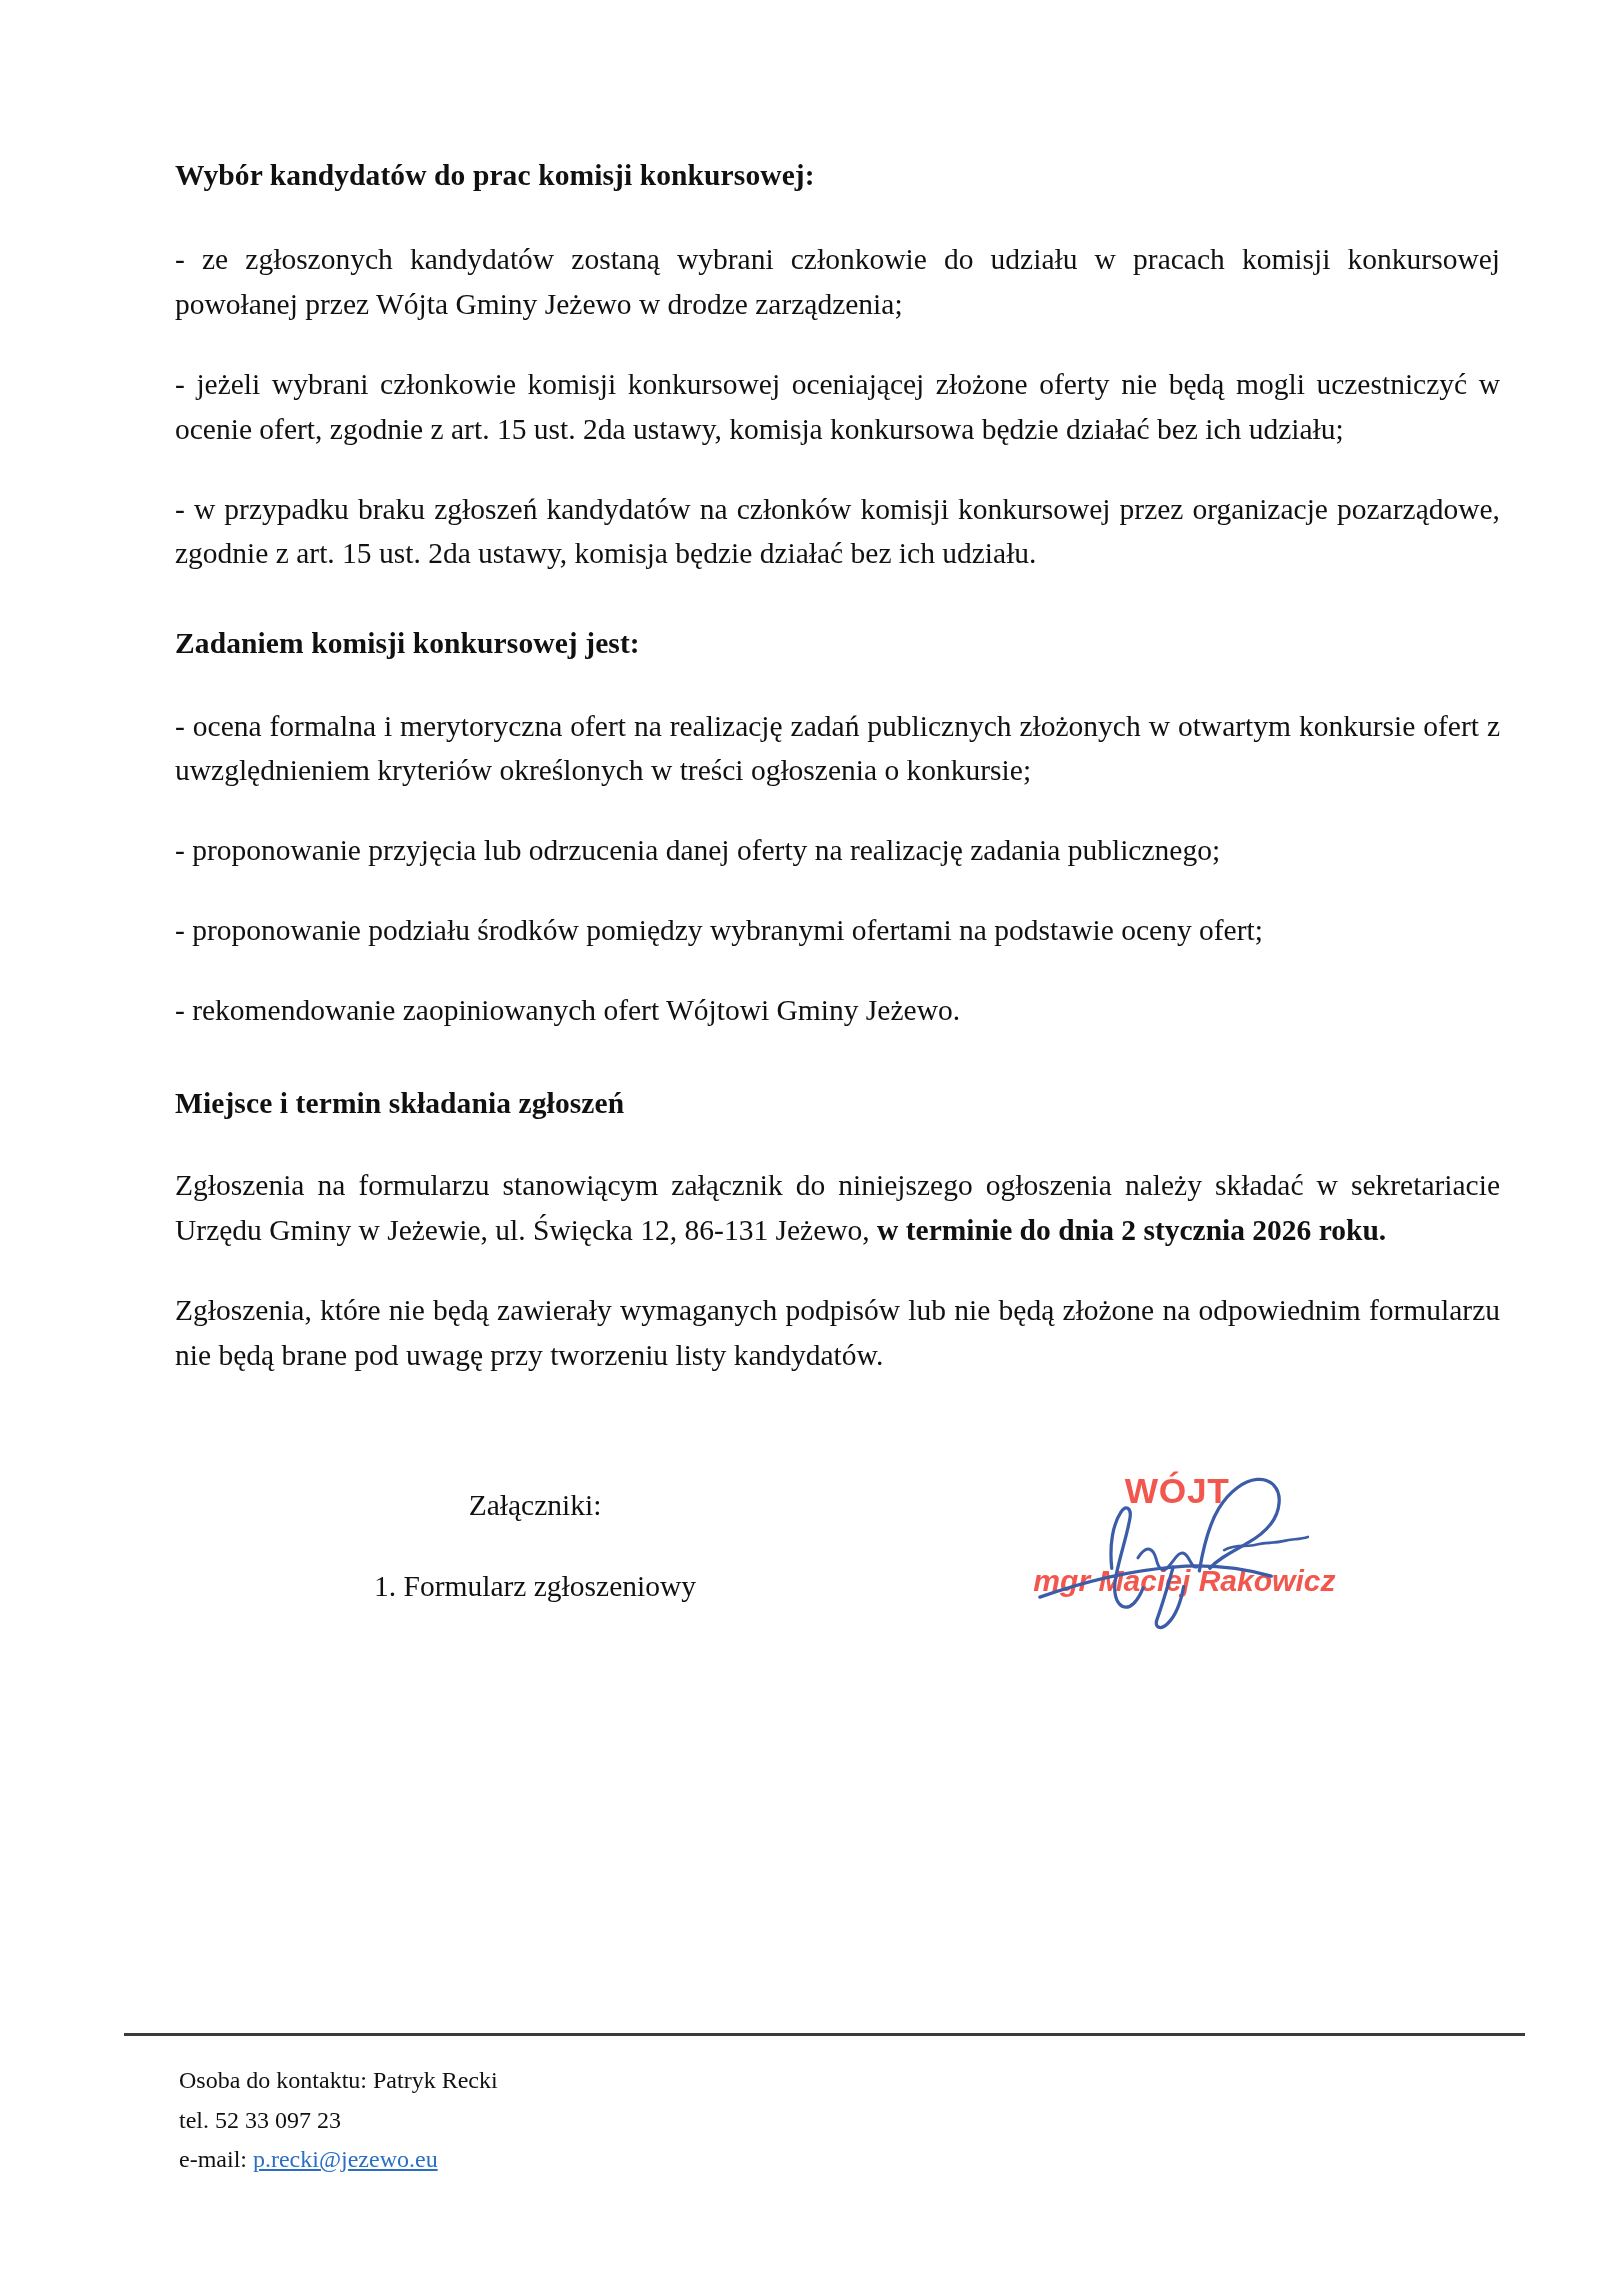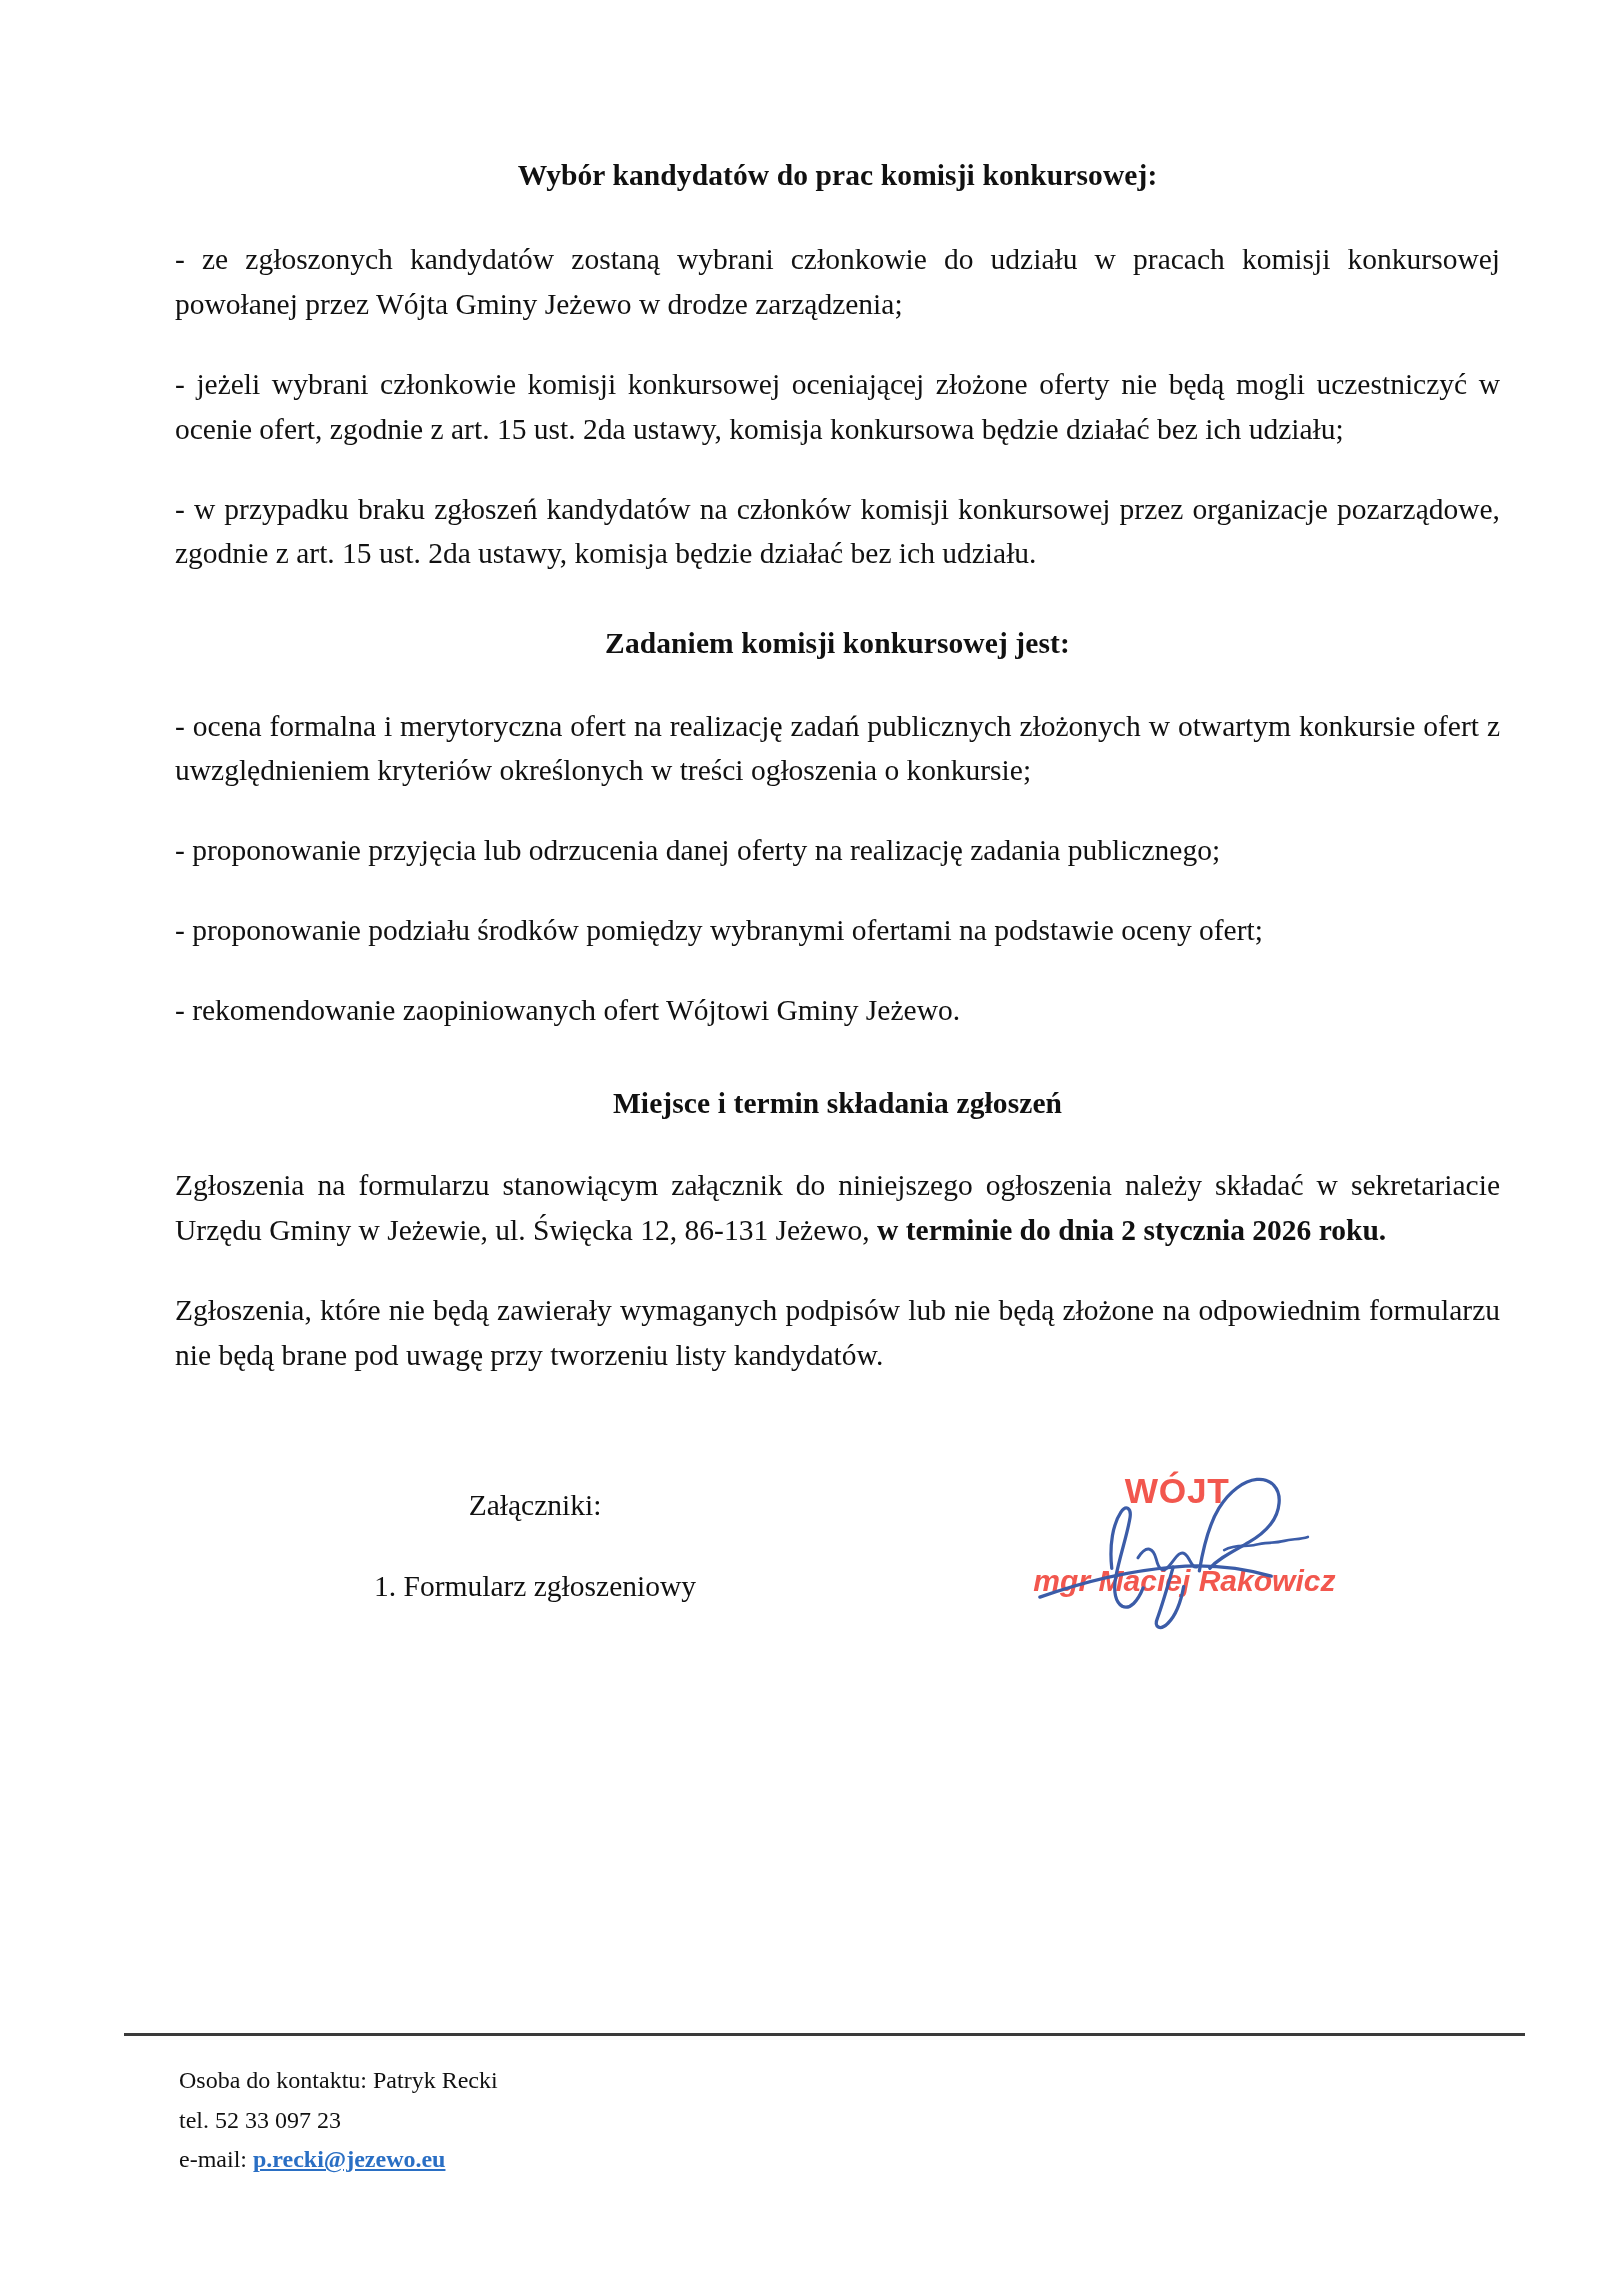--- a/index.html
+++ b/index.html
@@ -28,21 +28,21 @@
     position: absolute;
     left: 175px;
     top: 156px;
     width: 1325px;
   }
 
   h1.doc-heading,
   h2.section-heading {
     font-size: 29.5px;
     font-weight: bold;
-    text-align: center;
+    text-align: left;
     margin: 0;
     padding: 0;
     letter-spacing: 0.1px;
     line-height: 1.3;
   }
 
   h1.doc-heading {
     margin-bottom: 43px;
   }
 
@@ -143,21 +143,20 @@
   .footer p {
     font-size: 24px;
     line-height: 1.48;
     margin: 4px;
     text-align: left;
   }
 
   .footer a.email-link {
     color: #2a6fc4;
     text-decoration: underline;
-    font-weight: bold;
   }
 </style>
 </head>
 <body>
 
 <div class="page">
 
   <div class="content">
 
     <h1 class="doc-heading">Wybór kandydatów do prac komisji konkursowej:</h1>

